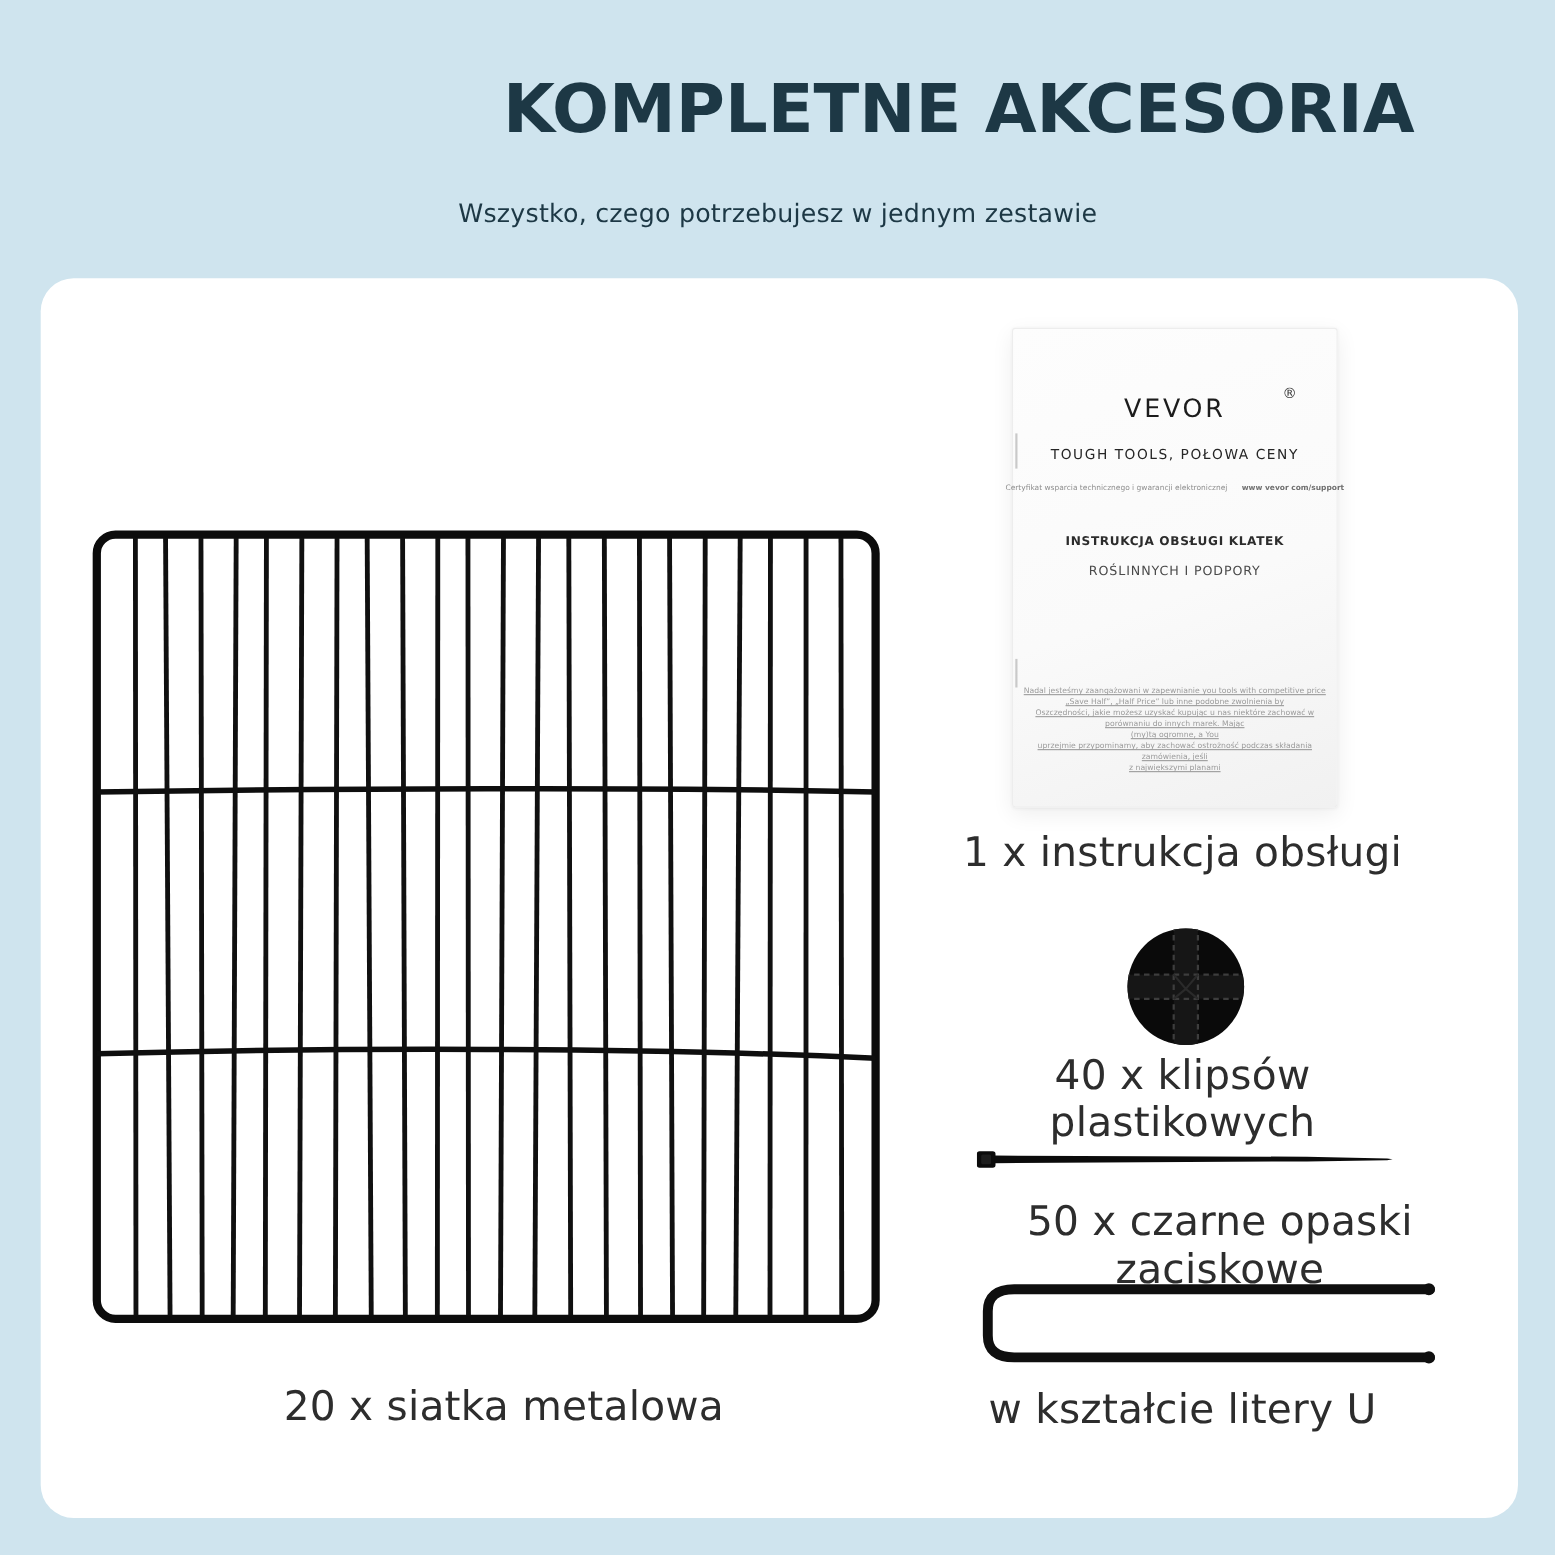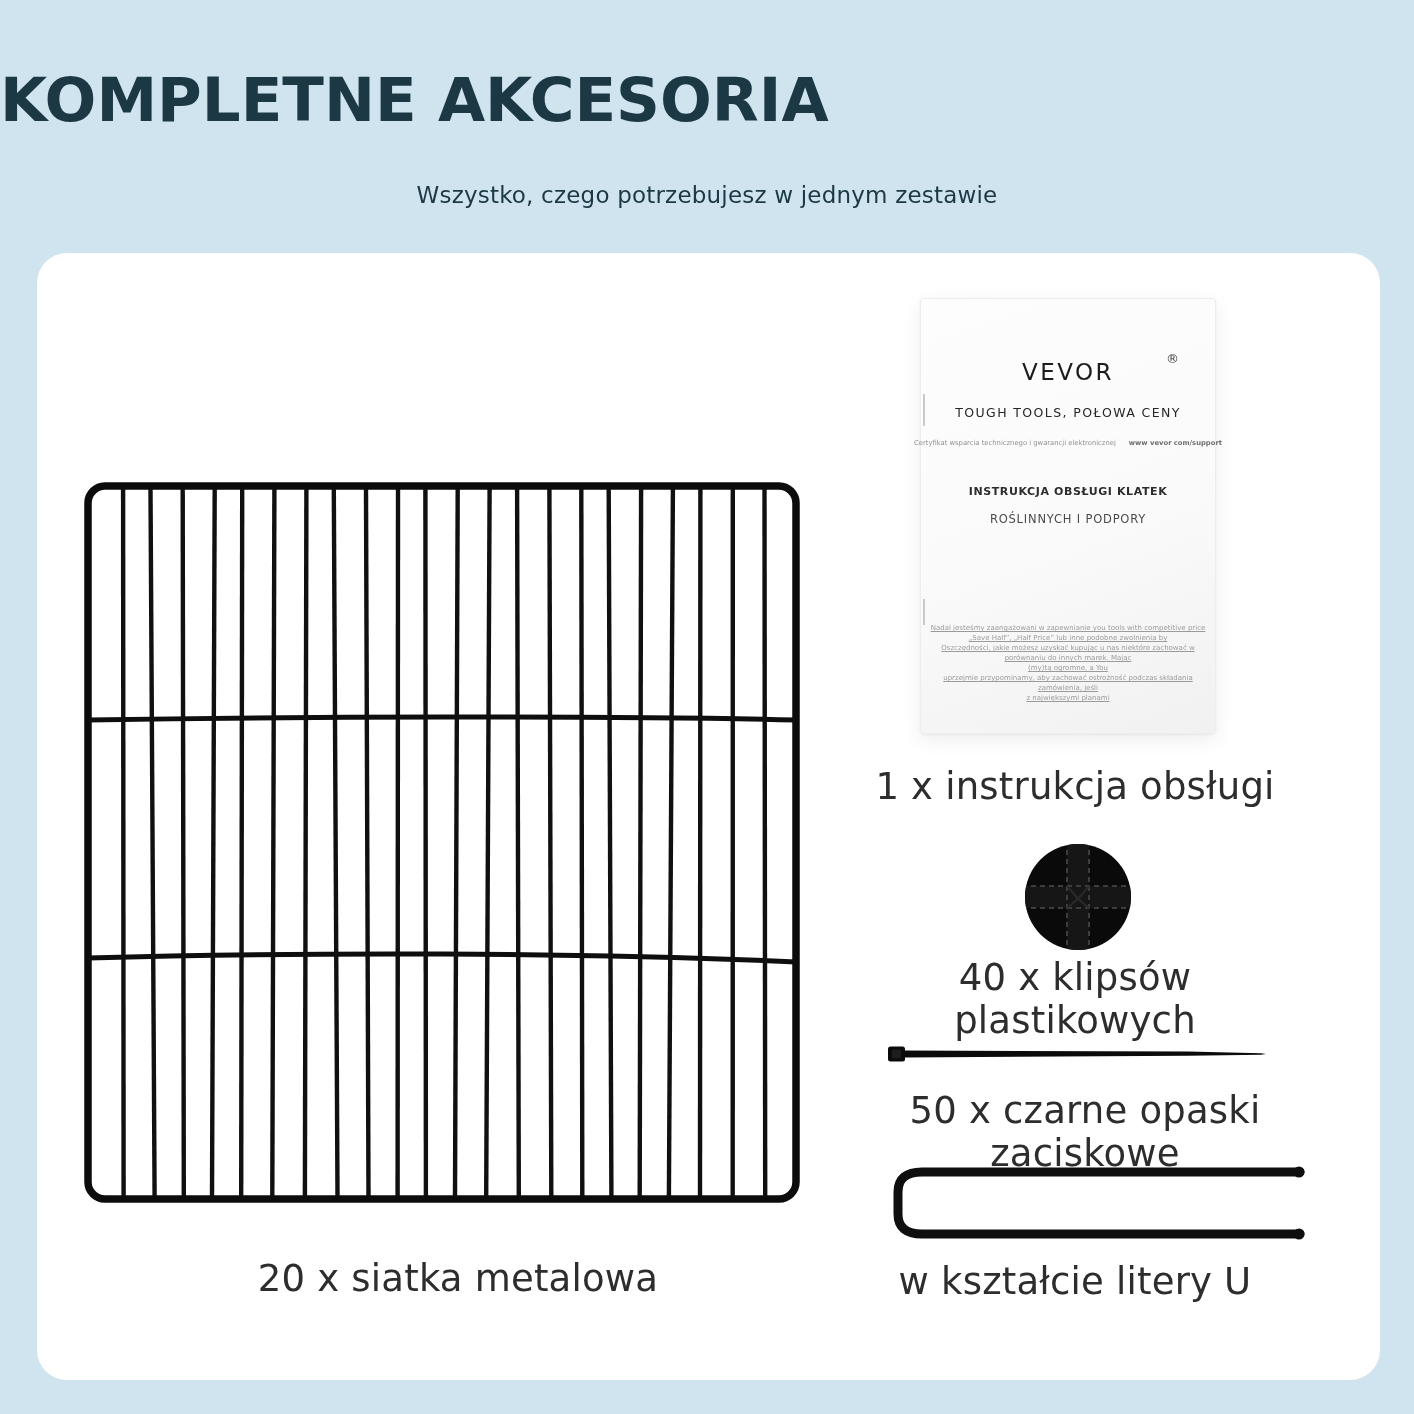--- a/index.html
+++ b/index.html
@@ -12,21 +12,21 @@
   *{margin:0;padding:0;box-sizing:border-box;}
   html,body{width:1414px;height:1414px;}
   body{
     background:var(--background);
     font-family:"DejaVu Sans","Liberation Sans",sans-serif;
     position:relative;
     overflow:hidden;
   }
   .page-title{
     position:absolute;top:64px;left:0;width:1286px;
-    text-align:left;
+    text-align:right;
     font-size:61px;font-weight:bold;letter-spacing:0px;
     color:var(--heading);
   }
   .page-subtitle{
     position:absolute;top:182px;left:0;width:1414px;
     text-align:center;
     font-size:23px;font-weight:normal;letter-spacing:0.2px;
     color:var(--heading);
   }
   .card{
@@ -75,23 +75,23 @@
     font-size:11.5px;letter-spacing:0.8px;color:#4a4a4a;
   }
   .bk-fineprint{
     position:absolute;top:324px;left:3%;width:94%;
     font-size:7px;line-height:10px;color:#9b9b9b;text-align:center;text-decoration:underline;
   }
   .clip-wrap{left:985px;top:588px;width:112px;height:112px;}
   .tie-wrap{left:851px;top:790px;width:380px;height:22px;}
   .stake-wrap{left:845px;top:906px;width:428px;height:88px;}
   .label-grid{left:62px;top:1004px;width:718px;}
-  .label-manual{left:795px;top:512px;width:486px;}
+  .label-manual{left:795px;top:500px;width:486px;}
   .label-clips{left:795px;top:703px;width:486px;}
-  .label-ties{left:805px;top:836px;width:486px;text-align:center;}
+  .label-ties{left:829px;top:836px;width:486px;text-align:center;}
   .label-stakes{left:795px;top:1003px;width:486px;line-height:51px;}
 </style>
 </head>
 <body>
 
 <h1 class="page-title">KOMPLETNE AKCESORIA</h1>
 <div class="page-subtitle">Wszystko, czego potrzebujesz w jednym zestawie</div>
 
 <div class="card">
 

